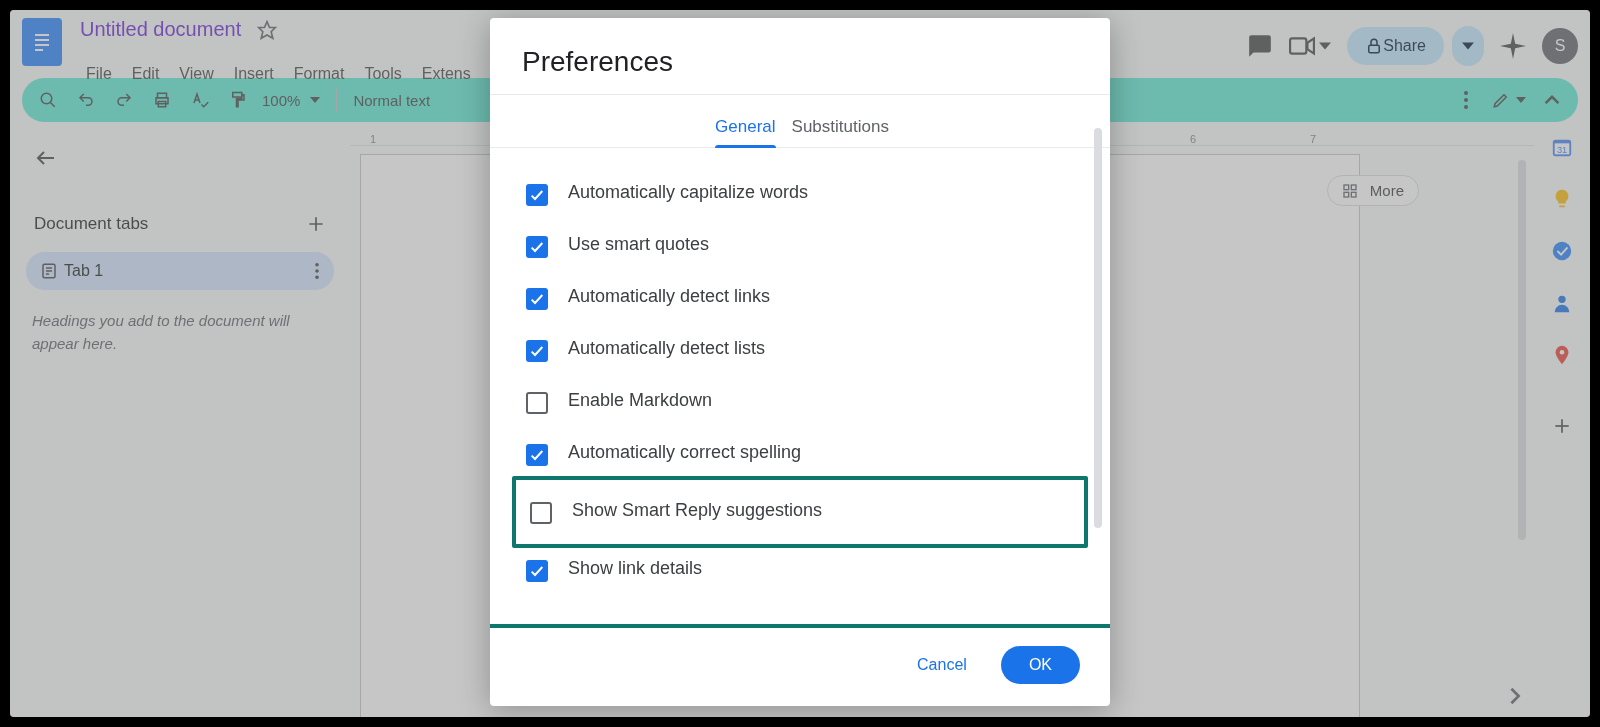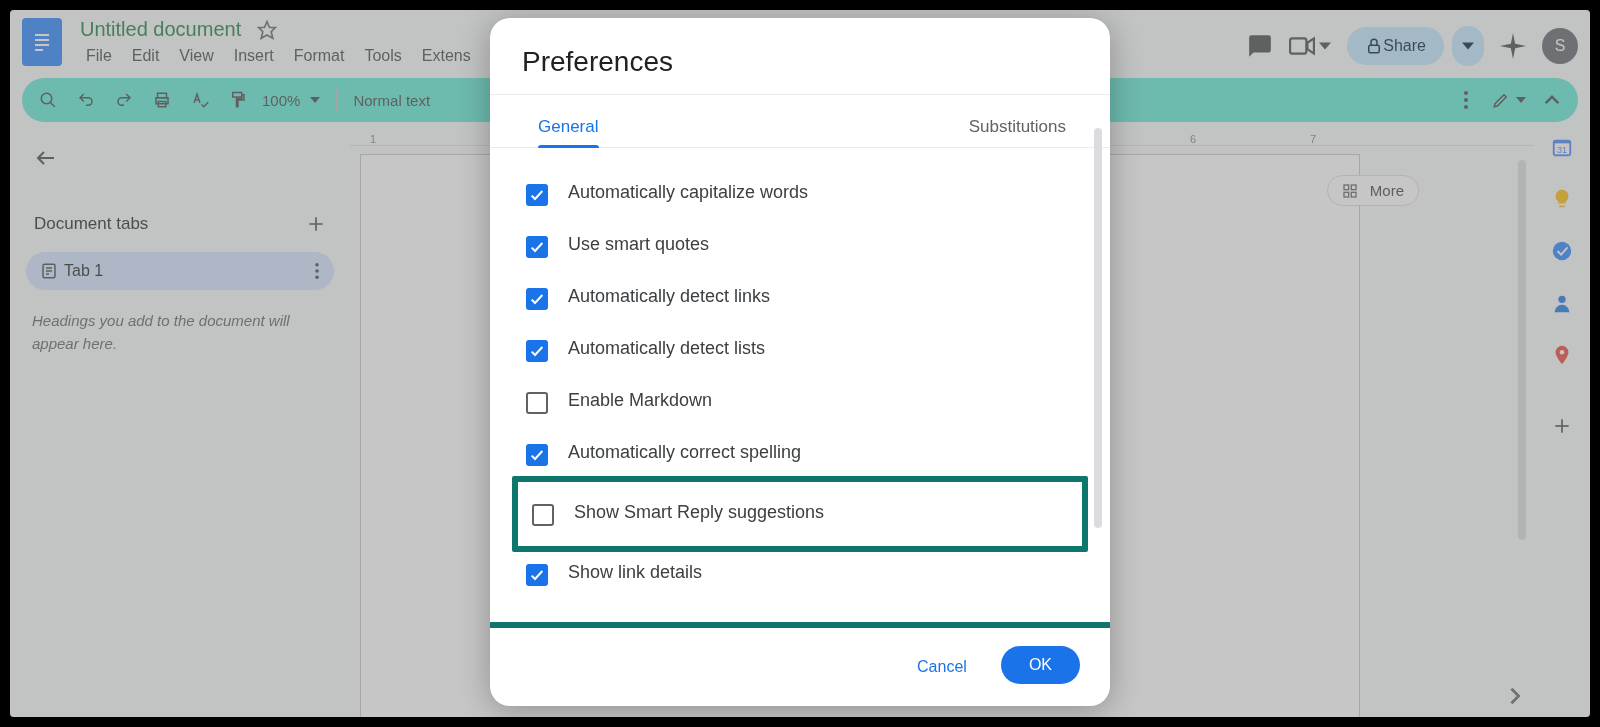--- a/index.html
+++ b/index.html
@@ -5,22 +5,22 @@
   * { box-sizing: border-box; margin: 0; padding: 0; }
   html, body { width: 1600px; height: 727px; overflow: hidden; font-family: "Google Sans", Arial, sans-serif; }
   body { background: #000; padding: 10px; }
   .frame { width: 1580px; height: 707px; background: #f8f9fa; position: relative; border-radius: 4px; overflow: hidden; }
 
   
   .topbar { display: flex; align-items: flex-start; padding: 8px 12px 0 12px; height: 64px; }
   .docs-logo { width: 40px; height: 48px; background: #2684fc; border-radius: 4px; display:flex; align-items:center; justify-content:center; margin-right: 14px; color:#fff; }
   .title-area { flex: 0 0 auto; }
   .doc-title-row { display:flex; align-items:center; gap:12px; }
-  .doc-title { font-size: 20px; color:#15803d; padding: 0 4px; }
-  .menu-row { display:flex; gap: 0; margin-top: 2px; }
+  .doc-title { font-size: 20px; color:#6d28d9; padding: 0 4px; }
+  .menu-row { display:flex; gap: 0; margin-top: 20px; }
   .menu-item { font-size: 16px; color:#444746; padding: 4px 10px; border-radius: 4px; cursor:pointer; }
   .topbar-spacer { flex:1; }
   .topbar-actions { display:flex; align-items:center; gap: 16px; padding-top: 8px; }
   .share-btn { display:flex; align-items:center; background:#c2e7ff; padding: 10px 18px; border-radius: 40px; font-size:16px; color:#001d35; }
   .share-drop { background:#c2e7ff; width:32px; height:40px; border-radius: 40px; display:flex; align-items:center; justify-content:center; margin-left:-8px; }
   .avatar { width:36px; height:36px; border-radius:50%; background:#5f6368; color:#fff; display:flex; align-items:center; justify-content:center; font-size:16px; }
 
   
   .toolbar { margin: 4px 12px; height: 44px; background:#5eead4; border-radius: 24px; display:flex; align-items:center; padding: 0 12px; gap: 10px; color:#444746; }
   .toolbar .sep { width:1px; height:24px; background:#c4c7c5; margin:0 6px; }
@@ -44,35 +44,35 @@
   .page { position:absolute; top:28px; left:10px; width:1000px; height:620px; background:#fff; border:1px solid #c7c7c7; }
   .more-chip { position:absolute; top:20px; right:-60px; background:#fff; border:1px solid #dadce0; border-radius:18px; padding:6px 14px; display:flex; align-items:center; gap:12px; font-size:15px; color:#3c4043; }
 
   .right-rail { width:56px; display:flex; flex-direction:column; align-items:center; gap:28px; padding-top: 10px; }
   .rail-icon { width:24px; height:24px; display:flex; align-items:flex-start; justify-content:center; }
 
   
   .dim { position:absolute; inset:0; background: rgba(128,128,128,0.45); }
 
   
-  .dialog { position:absolute; left:480px; top:8px; width:620px; height:688px; background:#fff; border-radius:20px; box-shadow:0 4px 32px rgba(0,0,0,.28); display:flex; flex-direction:column; overflow:hidden; }
+  .dialog { position:absolute; left:480px; top:8px; width:620px; height:688px; background:#fff; border-radius:4px; box-shadow:0 4px 32px rgba(0,0,0,.28); display:flex; flex-direction:column; overflow:hidden; }
   .dialog-title { font-size:28px; color:#202124; padding: 28px 32px 16px 32px; }
   .dialog-divider { height:1px; background:#e8eaed; margin: 0 0 0 0; }
-  .dialog-tabs { display:flex; justify-content:space-between; padding: 12px 36px 0 40px; border-bottom:1px solid #e8eaed; }
+  .dialog-tabs { display:flex; justify-content:center; padding: 12px 36px 0 40px; border-bottom:1px solid #e8eaed; }
   .dialog-tab { font-size:17px; color:#5f6368; padding: 10px 8px; cursor:pointer; position:relative; }
   .dialog-tab.active { color:#1a73e8; }
   .dialog-tab.active::after { content:""; position:absolute; left:10%; right:10%; bottom:-1px; height:3px; background:#1a73e8; border-radius:3px 3px 0 0; }
   .dialog-body { flex:1; overflow:auto; padding: 20px 28px 0 28px; }
   .pref-row { display:flex; align-items:flex-start; gap:20px; padding: 14px 8px; }
   .pref-text { font-size:18px; color:#3c4043;text-align:center; }
   .pref-sub { font-size:15px; color:#5f6368; }
   .cb { width:22px; height:22px; border:2px solid #5f6368; border-radius:3px; flex-shrink:0; display:flex; align-items:center; justify-content:center; margin-top:2px; }
   .cb.checked { background:#1a73e8; border-color:#1a73e8; color:#fff; }
-  .highlight-box { border:6px solid #0f766e; margin: -4px -6px; padding: 6px; border-radius:2px; }
-  .dialog-footer { display:flex; justify-content:flex-end; align-items:flex-end; gap:18px; padding: 18px 30px 22px 0; border-top:6px solid #0f766e; }
+  .highlight-box { border:4px solid #0f766e; margin: -4px -6px; padding: 6px; border-radius:2px; }
+  .dialog-footer { display:flex; justify-content:flex-end; align-items:center; gap:18px; padding: 18px 30px 22px 0; border-top:4px solid #0f766e; }
   .btn-cancel { color:#1a73e8; font-size:16px; padding:8px 16px; border-radius:20px; cursor:pointer; }
   .btn-ok { background:#1a73e8; color:#fff; font-size:16px; padding:10px 28px; border-radius:24px; cursor:pointer; }
   .scrollbar { position:absolute; top:110px; right:8px; width:8px; height:400px; background:#dadce0; border-radius:4px; }
   .vscroll { position:absolute; top:150px; right:64px; width:8px; height:380px; background:#dadce0; border-radius:4px; }
   .side-arrow { position:absolute; bottom:12px; right:66px; color:#5f6368; }
 
   svg { display:block; }
 </style>
 </head>
 <body>

